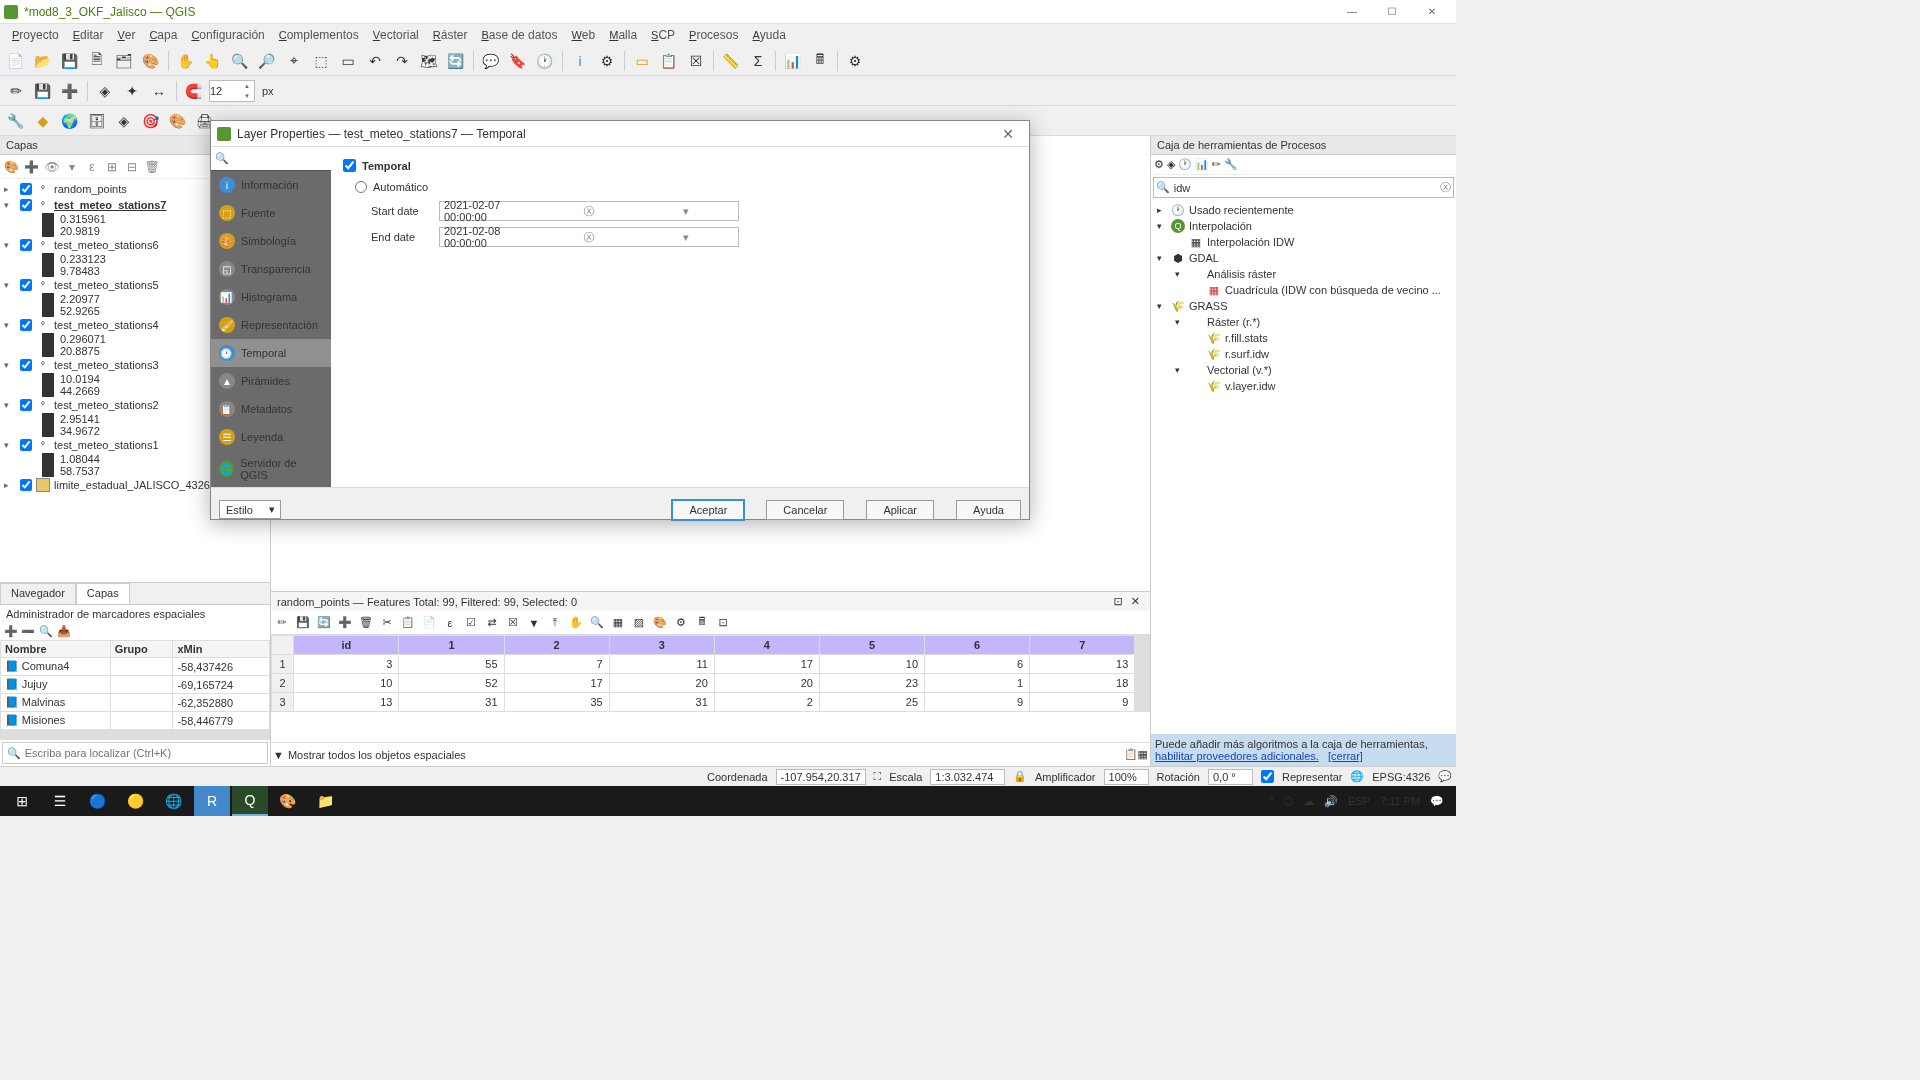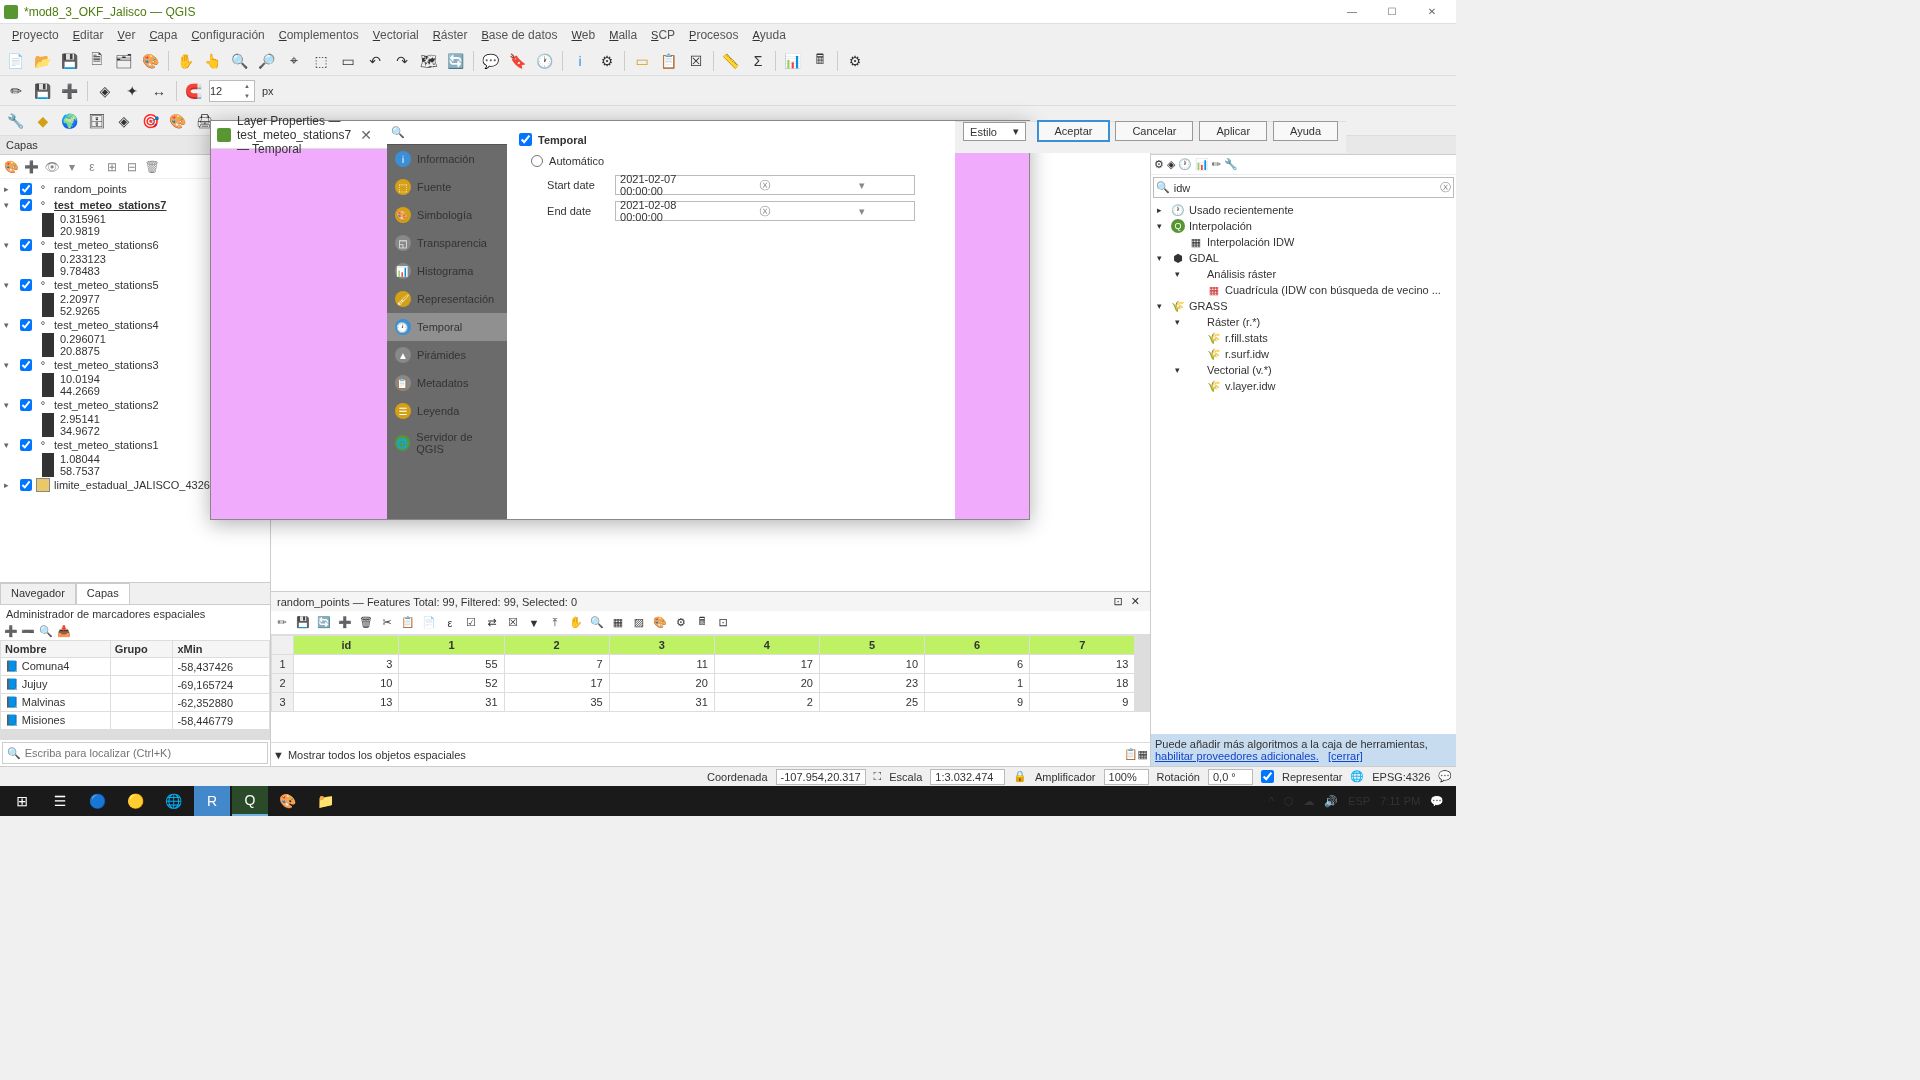--- a/index.html
+++ b/index.html
@@ -50,62 +50,62 @@
 .mapbg{position:absolute;left:220px;top:0;width:430px;height:45px;background:#888}
 .mapbg .pt{position:absolute;width:4px;height:4px;background:#fff;border:1px solid #333;border-radius:50%}
 .attrtable{position:absolute;bottom:0;left:0;right:0;height:175px;background:#fff;border-top:1px solid #ccc;display:flex;flex-direction:column}
 .attrtitle{padding:3px 6px;font-size:11px;background:#f5f5f5;display:flex;align-items:center}
 .attrtitle span:first-child{flex:1}
 .attrtoolbar{height:24px;display:flex;align-items:center;padding:2px;gap:3px;border-bottom:1px solid #ddd}
 .attrtoolbar .aticon{width:18px;height:18px;font-size:11px;display:flex;align-items:center;justify-content:center}
 .attrgrid{flex:1;overflow:auto}
 .attrgrid table{border-collapse:collapse;width:100%}
 .attrgrid th,.attrgrid td{border:1px solid #ddd;padding:3px 6px;font-size:11px;text-align:right}
-.attrgrid th{background:#bef264;text-align:center}
+.attrgrid th{background:#c4b5fd;text-align:center}
 .attrgrid .rownum{background:#f0f0f0;text-align:center;width:20px}
 .attrfooter{height:24px;display:flex;align-items:center;padding:2px;border-top:1px solid #ddd}
 .rightpanel{width:306px;background:#fff;border-left:1px solid #ccc;display:flex;flex-direction:column}
 .rtoolbar{display:flex;gap:3px;padding:3px;border-bottom:1px solid #eee}
 .rsearch{margin:2px;border:1px solid #bbb;display:flex;align-items:center;padding:2px;background:#fff}
 .rsearch input{border:none;flex:1;outline:none}
 .rtree{flex:1;padding:2px;overflow-y:auto}
 .rtreeitem{display:flex;align-items:center;padding:1px 2px;gap:4px}
 .rtreeitem .rexp{width:10px;font-size:9px}
 .rtreeitem .ricon{width:14px;height:14px;display:flex;align-items:center;justify-content:center}
 .rtip{background:#c8dcf0;padding:4px;font-size:11px;color:#336}
 .rtip a{color:#14c;text-decoration:underline}
 .statusbar{height:20px;background:#f0f0f0;border-top:1px solid #ccc;display:flex;align-items:center;padding:0 4px;gap:8px;font-size:11px}
 .statusbar .sfield{border:1px solid #bbb;background:#fff;padding:1px 4px;height:16px}
 .taskbar{height:30px;background:#1a1a1a;display:flex;align-items:center;padding:0 4px;gap:2px}
 .taskbar .taskicon{width:36px;height:30px;display:flex;align-items:center;justify-content:center;color:#fff;font-size:14px}
 .taskbar .flex1{flex:1}
 .taskbar .tray{display:flex;align-items:center;gap:10px;color:#fff;padding:0 8px}
 
-.dialog{position:absolute;left:210px;top:120px;width:820px;height:400px;background:#f0abfc;border:1px solid #888;box-shadow:0 4px 20px rgba(0,0,0,0.3);display:flex;flex-direction:row}
+.dialog{position:absolute;left:210px;top:120px;width:820px;height:400px;background:#fdba74;border:1px solid #888;box-shadow:0 4px 20px rgba(0,0,0,0.3);display:flex;flex-direction:column}
 .dlgtitle{height:28px;background:#fff;display:flex;align-items:center;padding:0 6px;border-bottom:1px solid #ddd}
 .dlgtitle .qicon{width:14px;height:14px;background:#589632;border-radius:2px;margin-right:6px}
 .dlgtitle span{flex:1;font-size:12px}
 .dlgtitle .close{width:30px;text-align:center;font-size:14px;color:#666}
 .dlgbody{flex:1;display:flex}
 .dlgside{width:120px;background:#6b6b6b;display:flex;flex-direction:column}
 .dlgsearch{background:#fff;margin:0;border-bottom:1px solid #555;display:flex;align-items:center;padding:2px 4px;height:24px}
 .dlgsearch input{border:none;flex:1;outline:none;background:transparent}
 .sideitem{display:flex;align-items:center;gap:6px;padding:6px 8px;color:#fff;font-size:11px}
 .sideitem.active{background:#909090}
 .sideitem .sicon{width:16px;height:16px;border-radius:8px;display:flex;align-items:center;justify-content:center;font-size:10px}
 .dlgmain{flex:1;background:#fff;padding:8px 12px;display:flex;flex-direction:column}
 .dlgcheck{display:flex;align-items:center;gap:6px;padding:4px 0;font-weight:bold;font-size:12px}
 .radio{display:flex;align-items:center;gap:6px;padding:2px 12px;margin:3px 0}
 .radio input{width:12px;height:12px}
 .daterow{display:flex;align-items:center;gap:8px;padding:3px 28px}
 .daterow label{width:60px}
 .daterow .dinput{flex:0 0 300px;border:1px solid #bbb;background:#fff;padding:2px 4px;height:20px;display:flex;align-items:center}
 .daterow .dinput span{flex:1}
 .daterow .dbtn{width:18px;text-align:center;color:#888}
-.dlgfooter{height:32px;display:flex;align-items:flex-end;padding:12px 8px;gap:6px;border-top:1px solid #ddd;background:#f0f0f0}
+.dlgfooter{height:32px;display:flex;align-items:flex-start;padding:12px 8px;gap:22px;border-top:1px solid #ddd;background:#f0f0f0}
 .dlgfooter .flex1{flex:1}
 .dbtn2{border:1px solid #999;background:#f8f8f8;padding:3px 16px;min-width:62px;text-align:center;font-size:11px}
 .dbtn2.primary{border:1px solid #3b8fd6;box-shadow:0 0 0 1px #3b8fd6}
 .stylecombo{border:1px solid #999;background:#fff;padding:2px 6px;display:flex;align-items:center;gap:16px}
 </style>
 </head>
 <body>
 
 <div class="titlebar">
   <div class="qicon"></div>

